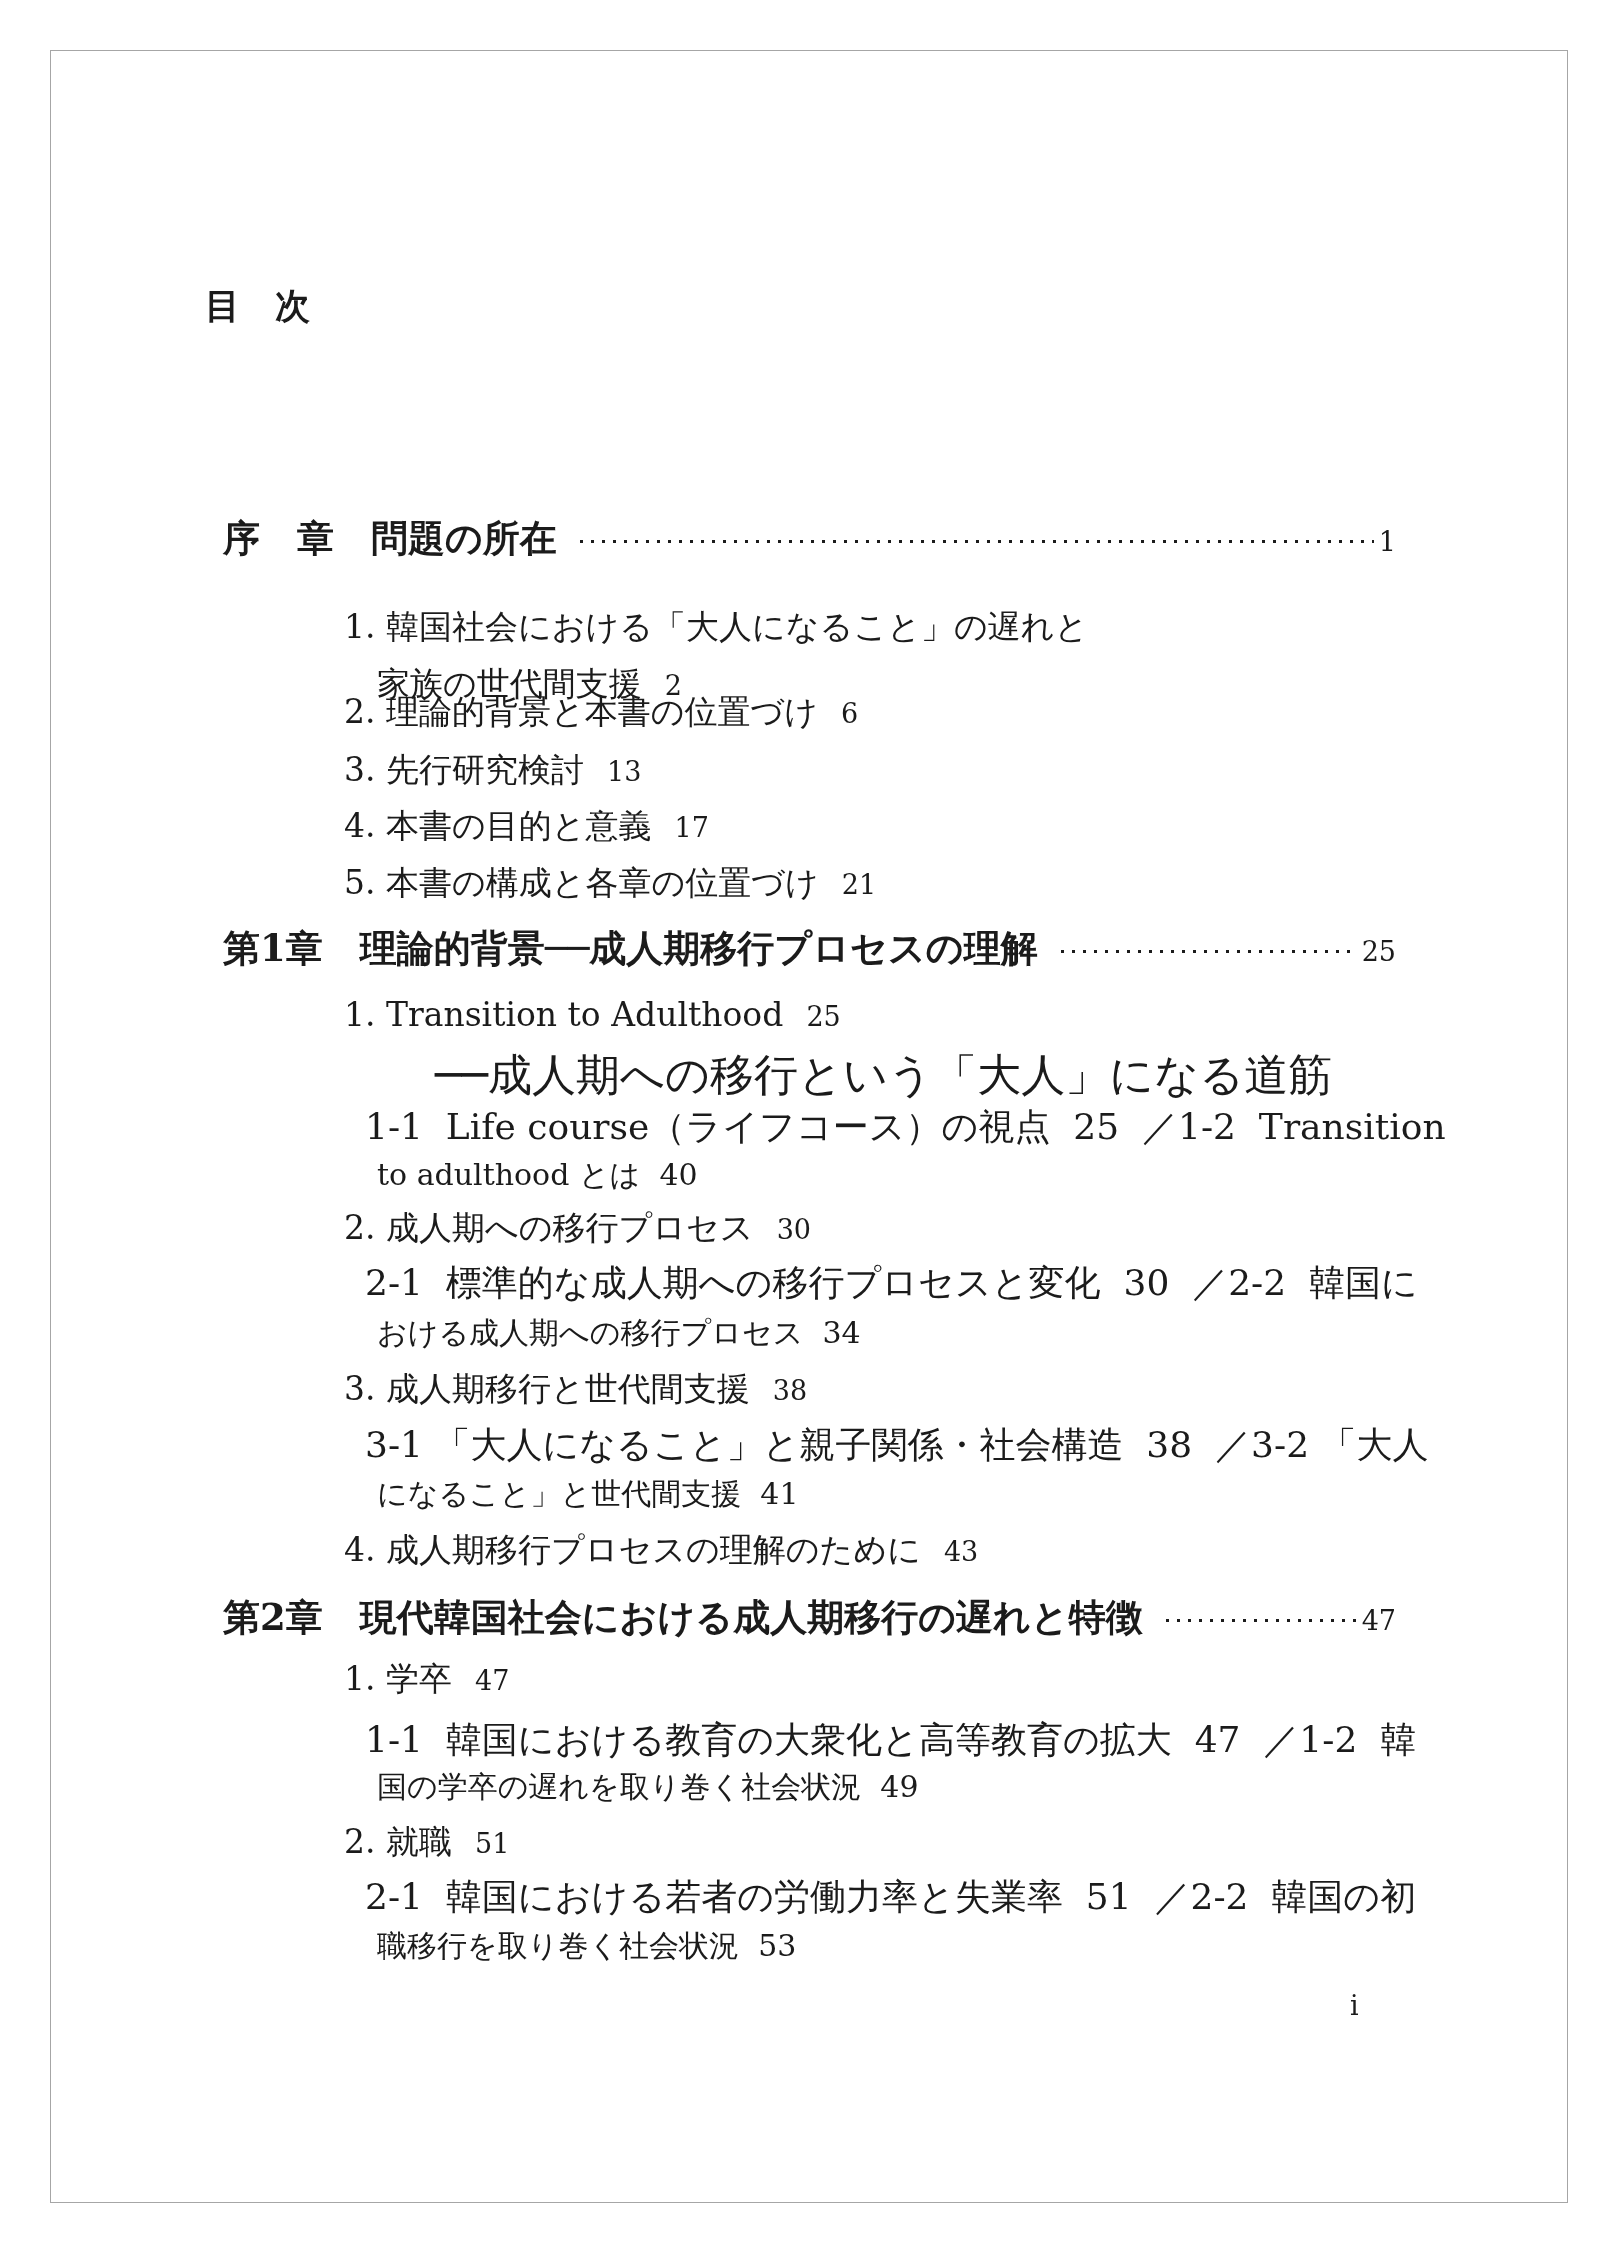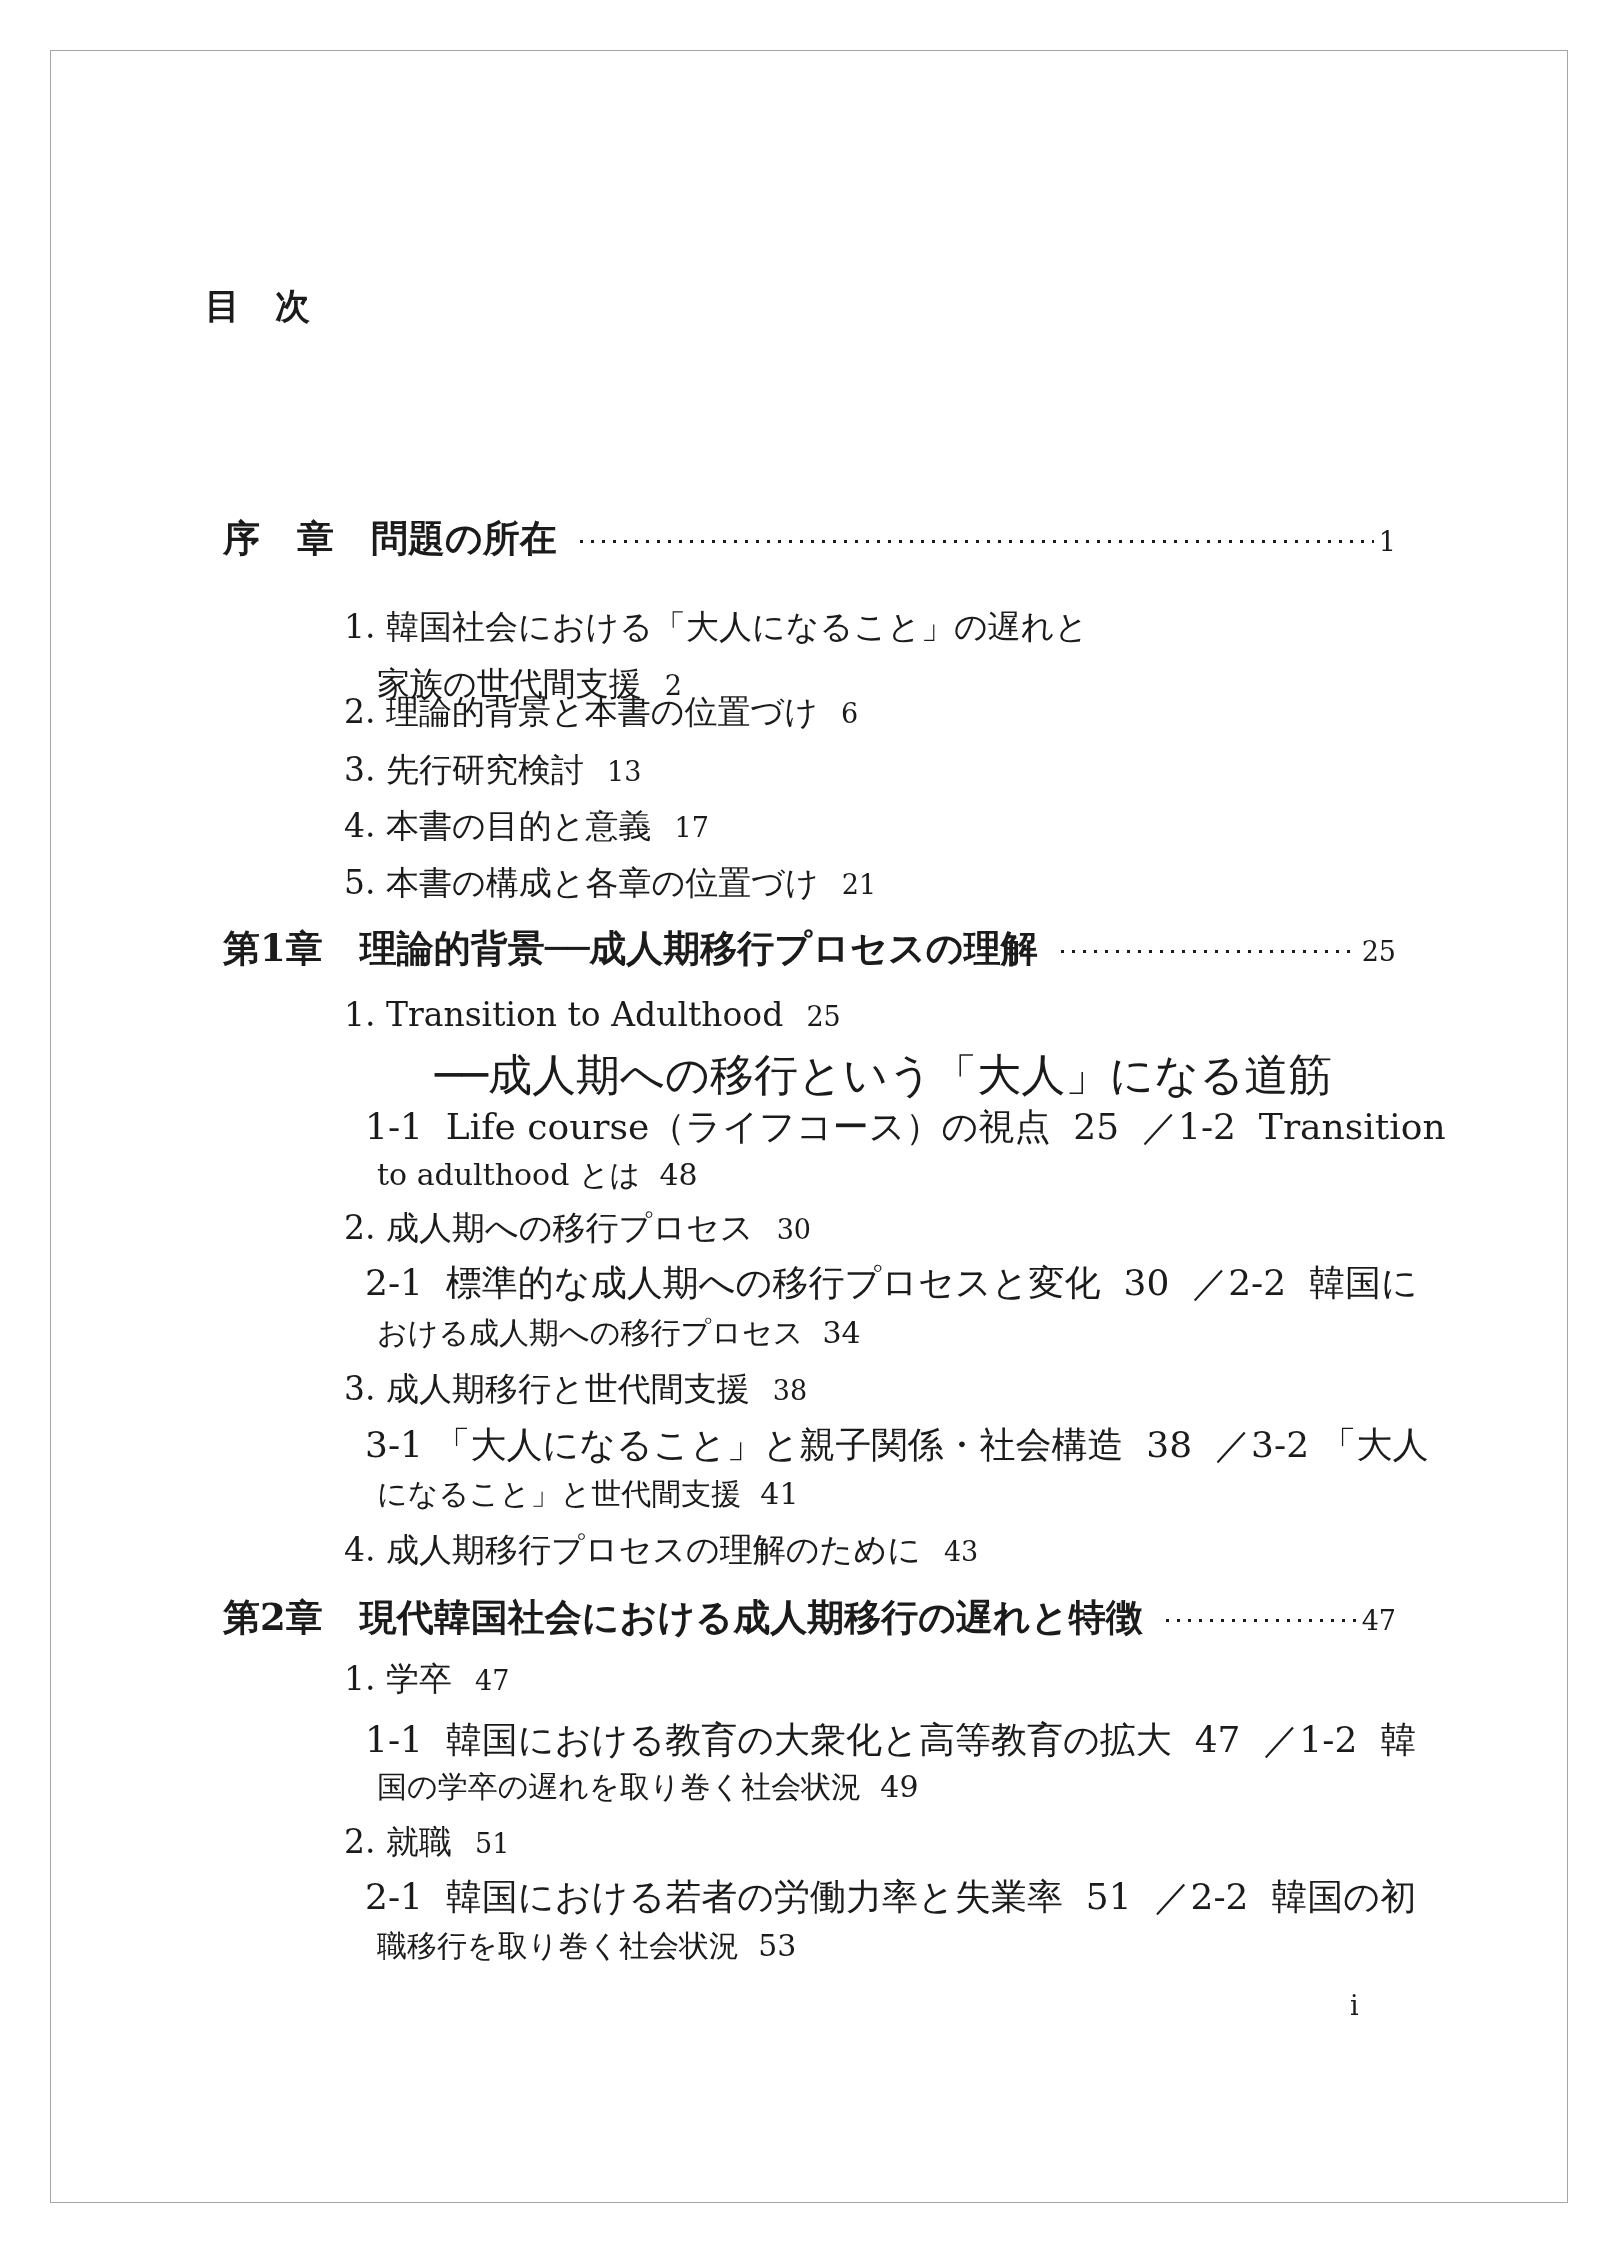--- a/index.html
+++ b/index.html
@@ -48,21 +48,21 @@
       <div class="line item" style="top: 575px; margin-top: 33px;"><span class="txt">1. 韓国社会における「大人になること」の遅れと</span></div>
       <div class="line item-cont" style="top: 633px; margin-top: 32px;"><span class="txt">家族の世代間支援</span><span class="pg">2</span></div>
       <div class="line item" style="top: 693px;"><span class="txt">2. 理論的背景と本書の位置づけ</span><span class="pg">6</span></div>
       <div class="line item" style="top: 751px;"><span class="txt">3. 先行研究検討</span><span class="pg">13</span></div>
       <div class="line item" style="top: 807px;"><span class="txt">4. 本書の目的と意義</span><span class="pg">17</span></div>
       <div class="line item" style="top: 864px;"><span class="txt">5. 本書の構成と各章の位置づけ</span><span class="pg">21</span></div>
       <div class="line chapter" style="top: 927px;"><span class="txt">第1章　理論的背景──成人期移行プロセスの理解</span><span class="leader"></span><span class="pg">25</span></div>
       <div class="line item" style="top: 996px;"><span class="txt">1. Transition to Adulthood</span><span class="pg">25</span></div>
       <div class="line note" style="top: 1050px;"><span class="txt">──成人期への移行という「大人」になる道筋</span></div>
       <div class="line sub" style="top: 1106px;"><span class="txt">1-1  Life course（ライフコース）の視点  25  ／1-2  Transition</span></div>
-      <div class="line sub-cont" style="top: 1158px;"><span class="txt">to adulthood とは  48</span></div>
+      <div class="line sub-cont" style="top: 1158px;"><span class="txt">to adulthood とは  40</span></div>
       <div class="line item" style="top: 1209px;"><span class="txt">2. 成人期への移行プロセス</span><span class="pg">30</span></div>
       <div class="line sub" style="top: 1262px;"><span class="txt">2-1  標準的な成人期への移行プロセスと変化  30  ／2-2  韓国に</span></div>
       <div class="line sub-cont" style="top: 1316px;"><span class="txt">おける成人期への移行プロセス  34</span></div>
       <div class="line item" style="top: 1370px;"><span class="txt">3. 成人期移行と世代間支援</span><span class="pg">38</span></div>
       <div class="line sub" style="top: 1424px;"><span class="txt">3-1 「大人になること」と親子関係・社会構造  38  ／3-2 「大人</span></div>
       <div class="line sub-cont" style="top: 1477px;"><span class="txt">になること」と世代間支援  41</span></div>
       <div class="line item" style="top: 1531px;"><span class="txt">4. 成人期移行プロセスの理解のために</span><span class="pg">43</span></div>
       <div class="line chapter" style="top: 1596px;"><span class="txt">第2章　現代韓国社会における成人期移行の遅れと特徴</span><span class="leader"></span><span class="pg">47</span></div>
       <div class="line item" style="top: 1660px;"><span class="txt">1. 学卒</span><span class="pg">47</span></div>
       <div class="line sub" style="top: 1719px;"><span class="txt">1-1  韓国における教育の大衆化と高等教育の拡大  47  ／1-2  韓</span></div>

